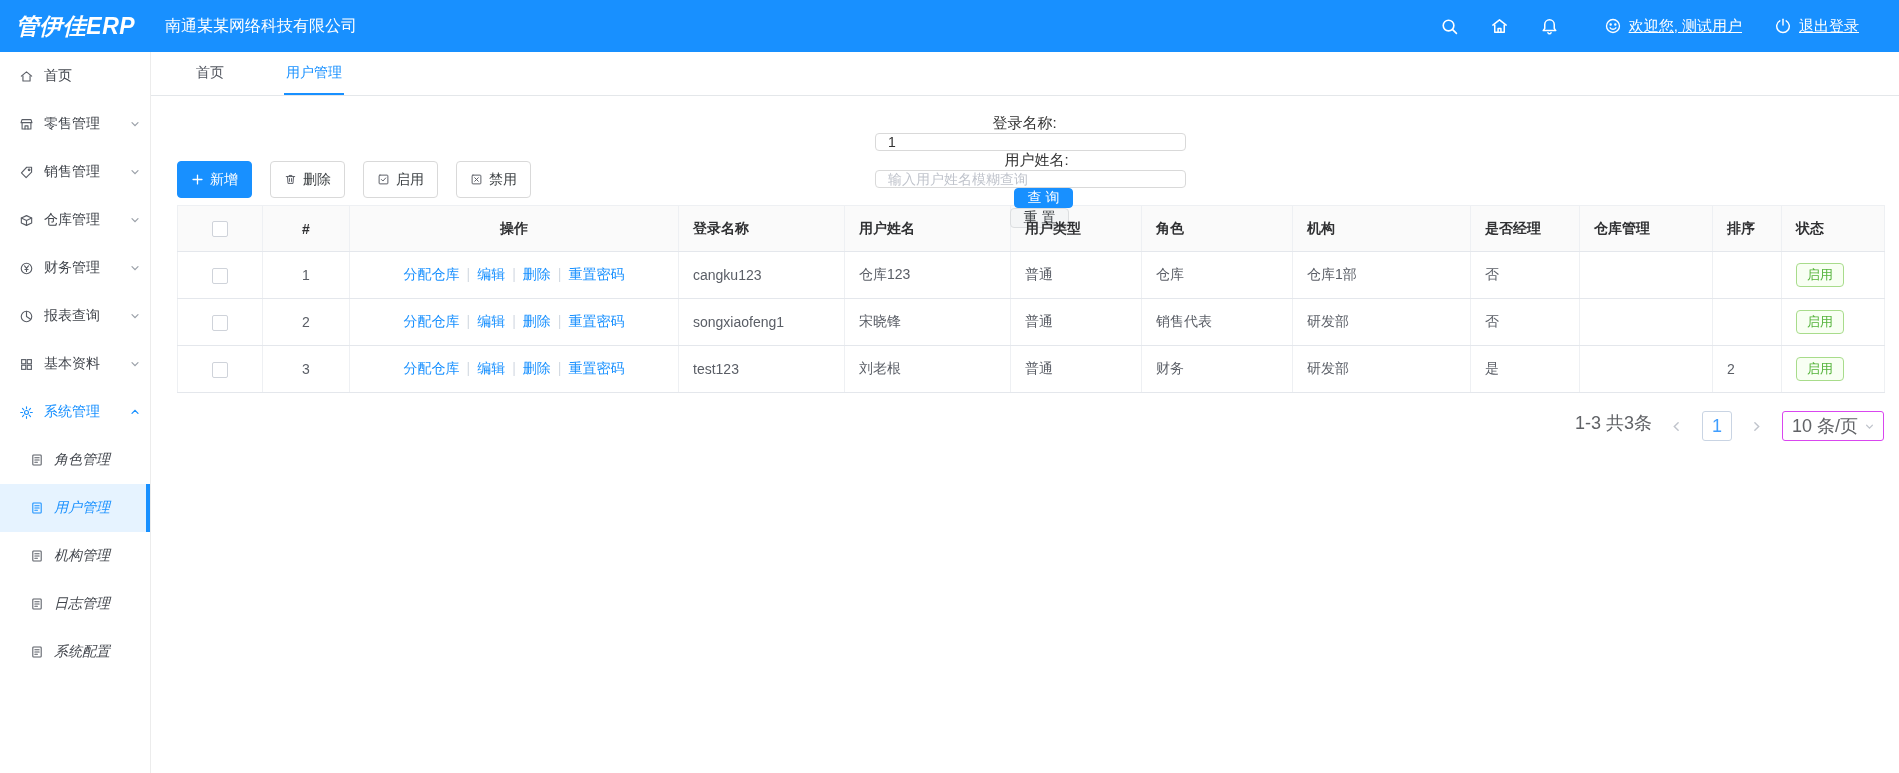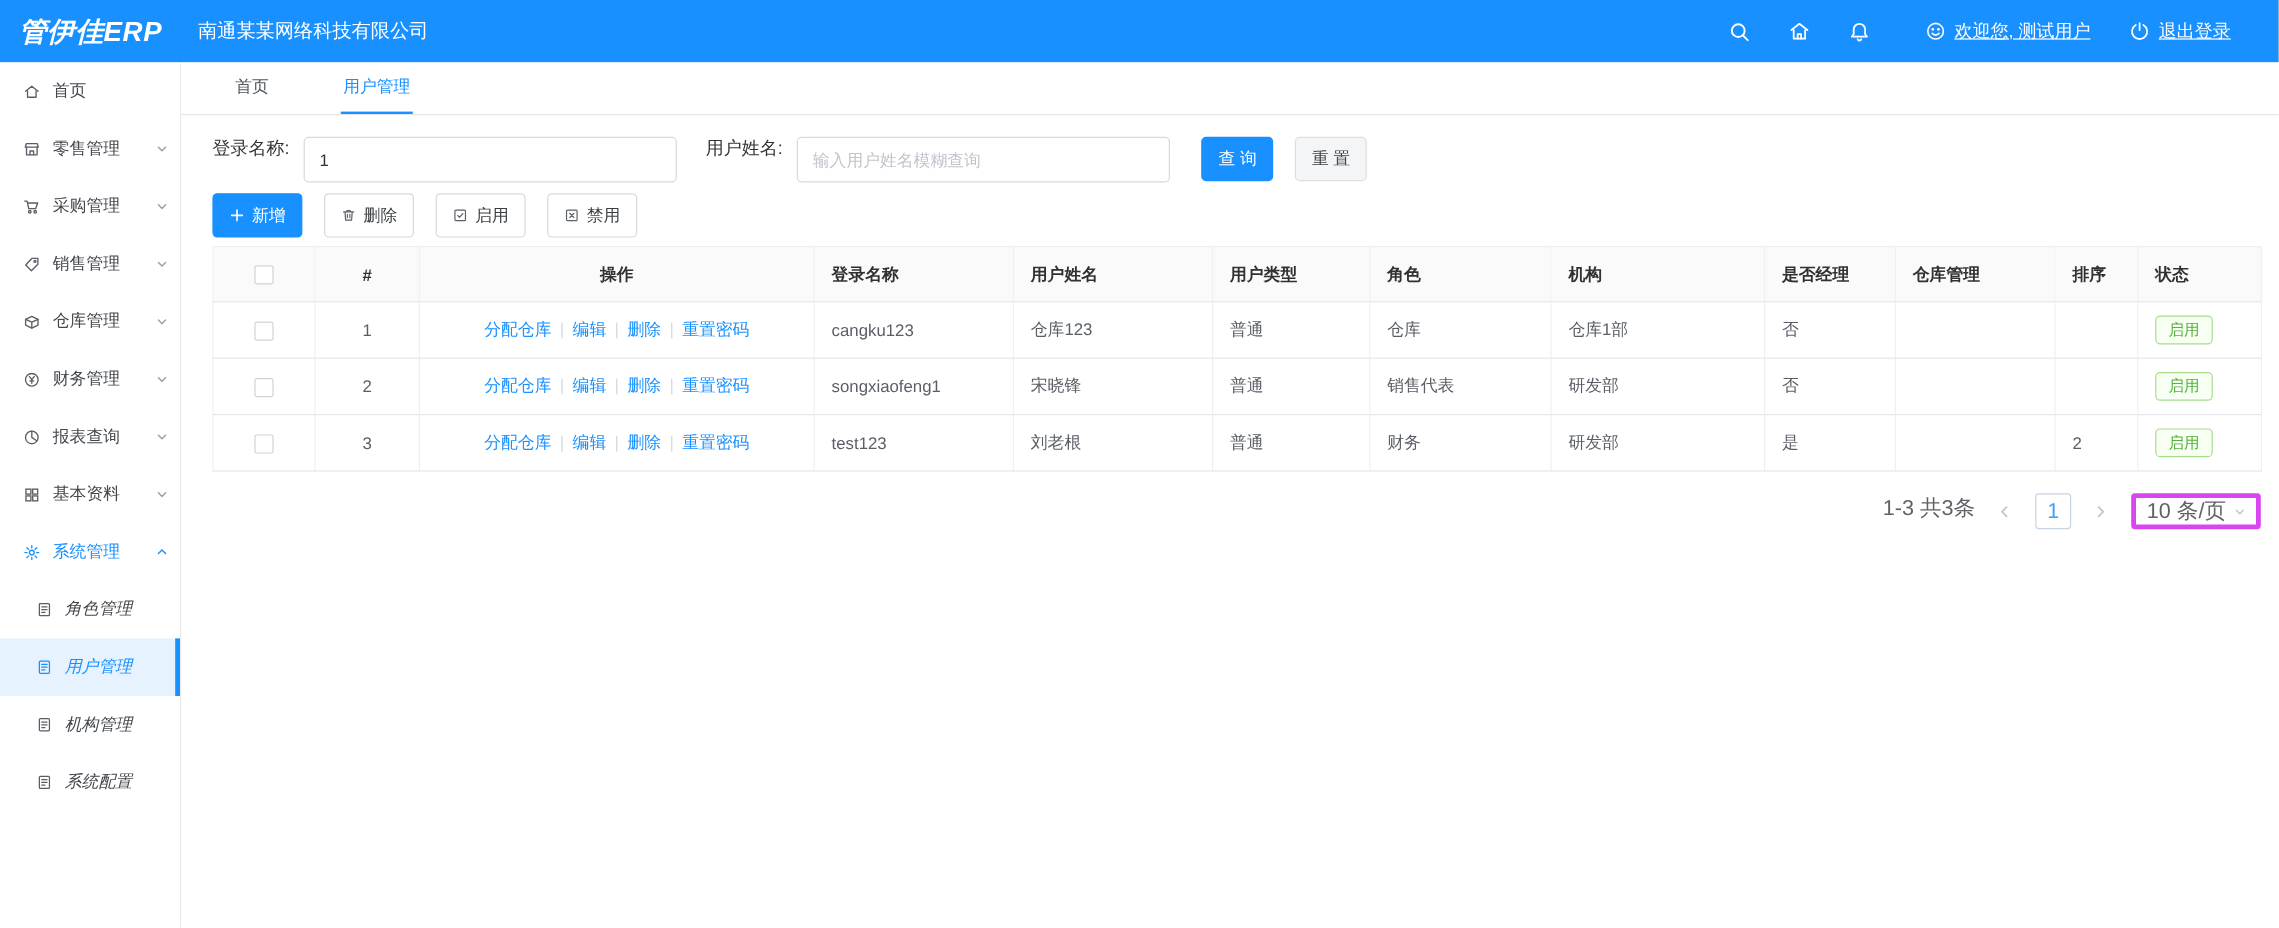--- a/index.html
+++ b/index.html
@@ -38,21 +38,21 @@
   
   .main { flex:1; display:flex; flex-direction:column; min-width:0; }
   .tabbar { height:44px; flex:0 0 44px; border-bottom:1px solid #e4e7ea; display:flex; align-items:stretch; padding-left:43px; gap:58px; background:#fff; }
   .tab { display:flex; align-items:center; font-size:14px; color:#51555e; cursor:pointer; border-bottom:2px solid transparent; padding:0 2px; }
   .tab.active { color:#1890ff; border-bottom-color:#1890ff; }
 
   .content { padding:18px 15px 0 26px; }
   .inner { width:1707px; }
 
   
-  .search-row { display:flex; align-items:flex-start; margin-bottom:9px; height:38px; }
+  .search-row { display:flex; align-items:center; margin-bottom:9px; height:38px;flex-direction:column; }
   .f-label { font-size:15px; color:#333; margin-right:12px; }
   .f-input { height:38px; width:311px; border:1px solid #d9d9d9; border-radius:4px; padding:0 12px; font-size:14px; color:#333; outline:none; font-family:inherit; background:#fff; }
   .f-input::placeholder { color:#c0c4cc; }
   .ml28 { margin-left:24px; }
 
   .btn { height:37px; display:inline-flex; align-items:center; justify-content:center; gap:6px; border:1px solid #d9d9d9; background:#fff; color:#3c4043; border-radius:4px; font-size:14px; padding:0 13px; cursor:pointer; font-family:inherit; white-space:nowrap; }
   .btn.primary { background:#1890ff; border-color:#1890ff; color:#fff; }
   .btn.plain { background:#f4f5f6; border-color:#dcdee0; }
   .search-row .btn { margin-left:26px; }
   .search-row .btn + .btn { margin-left:18px; }
@@ -69,21 +69,21 @@
   .c-center { text-align:center !important; padding:0 4px !important; }
   .alink { color:#1890ff; text-decoration:none; cursor:pointer; }
   .sep { color:#d4dbe3; margin:0 7px; }
   .badge { display:inline-block; border:1px solid #a8dc8b; background:#f8fff3; color:#54b33a; font-size:13px; padding:3px 10px; border-radius:4px; cursor:pointer; line-height:1.2; }
   .cbx { appearance:none; -webkit-appearance:none; width:16px; height:16px; border:1px solid #cfd3da; border-radius:2px; background:#fff; cursor:pointer; margin:0; vertical-align:middle; }
 
   
   .pagination { display:flex; align-items:flex-start; justify-content:flex-end; gap:10px; margin-top:18px; font-size:18px; color:#606266; }
   .pg-btn { width:30px; height:30px; display:inline-flex; align-items:center; justify-content:center; color:#c0c4cc; cursor:pointer; }
   .pg-num { min-width:30px; height:30px; border:1px solid #c9d4e3; border-radius:3px; display:inline-flex; align-items:center; justify-content:center; color:#409eff; cursor:pointer; background:#fff; }
-  .pg-size { height:30px; border:4px solid #d946ef; border-radius:3px; display:inline-flex; align-items:center; gap:7px; padding:0 9px; color:#606266; cursor:pointer; background:#fff; }
+  .pg-size { height:30px; border:1px solid #d946ef; border-radius:3px; display:inline-flex; align-items:center; gap:7px; padding:0 9px; color:#606266; cursor:pointer; background:#fff; }
   .pg-size .chev-s { color:#c0c4cc; display:inline-flex; }
 </style>
 </head>
 <body>
 
 <div class="app">
 
   <header class="topbar">
     <div class="logo">管伊佳ERP</div>
     <div class="company">南通某某网络科技有限公司</div>
@@ -149,35 +149,20 @@
             </svg>
           </span>
         <span class="slabel">零售管理</span>
         <span class="chev">
             <svg width="10" height="10" viewBox="0 0 10 10" fill="none" stroke="currentColor" stroke-width="1.2" stroke-linecap="round">
               <path d="M2 3.7l3 3 3-3"></path>
             </svg>
           </span>
       </div>
 
-      <div class="side-item">
-        <span class="sicon">
-            <svg width="15" height="15" viewBox="0 0 16 16" fill="none" stroke="currentColor" stroke-width="1.2" stroke-linecap="round" stroke-linejoin="round">
-              <path d="M1.8 2.8h2l1.5 6.6h6.2l1.7-5H4.4"></path>
-              <circle cx="6.2" cy="12.2" r="1.1"></circle>
-              <circle cx="11" cy="12.2" r="1.1"></circle>
-            </svg>
-          </span>
-        <span class="slabel">采购管理</span>
-        <span class="chev">
-            <svg width="10" height="10" viewBox="0 0 10 10" fill="none" stroke="currentColor" stroke-width="1.2" stroke-linecap="round">
-              <path d="M2 3.7l3 3 3-3"></path>
-            </svg>
-          </span>
-      </div>
 
       <div class="side-item">
         <span class="sicon">
             <svg width="15" height="15" viewBox="0 0 16 16" fill="none" stroke="currentColor" stroke-width="1.2" stroke-linecap="round" stroke-linejoin="round">
               <path d="M8.2 2.4h5.2v5.2L7.6 13.4 2.6 8.4l5.6-6z"></path>
               <circle cx="10.8" cy="5.1" r="0.9"></circle>
             </svg>
           </span>
         <span class="slabel">销售管理</span>
         <span class="chev">
@@ -288,20 +273,29 @@
       <div class="side-item child">
         <span class="sicon">
             <svg width="14" height="14" viewBox="0 0 16 16" fill="none" stroke="currentColor" stroke-width="1.2" stroke-linecap="round">
               <rect x="3.2" y="2.2" width="9.6" height="11.6" rx="1"></rect>
               <path d="M5.5 5.4h5M5.5 8h5M5.5 10.6h3"></path>
             </svg>
           </span>
         <span class="slabel">机构管理</span>
       </div>
 
+      <div class="side-item child">
+        <span class="sicon">
+            <svg width="14" height="14" viewBox="0 0 16 16" fill="none" stroke="currentColor" stroke-width="1.2" stroke-linecap="round">
+              <rect x="3.2" y="2.2" width="9.6" height="11.6" rx="1"></rect>
+              <path d="M5.5 5.4h5M5.5 8h5M5.5 10.6h3"></path>
+            </svg>
+          </span>
+        <span class="slabel">日志管理</span>
+      </div>
 
       <div class="side-item child">
         <span class="sicon">
             <svg width="14" height="14" viewBox="0 0 16 16" fill="none" stroke="currentColor" stroke-width="1.2" stroke-linecap="round">
               <rect x="3.2" y="2.2" width="9.6" height="11.6" rx="1"></rect>
               <path d="M5.5 5.4h5M5.5 8h5M5.5 10.6h3"></path>
             </svg>
           </span>
         <span class="slabel">系统配置</span>
       </div>

